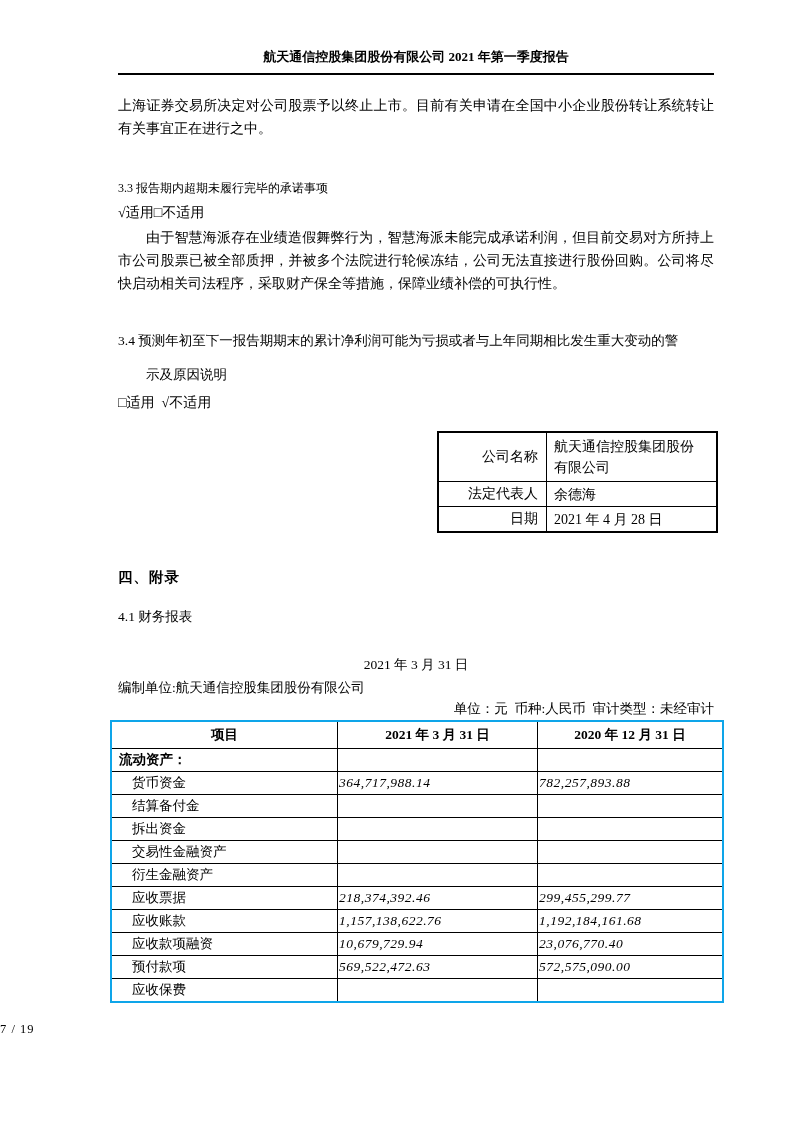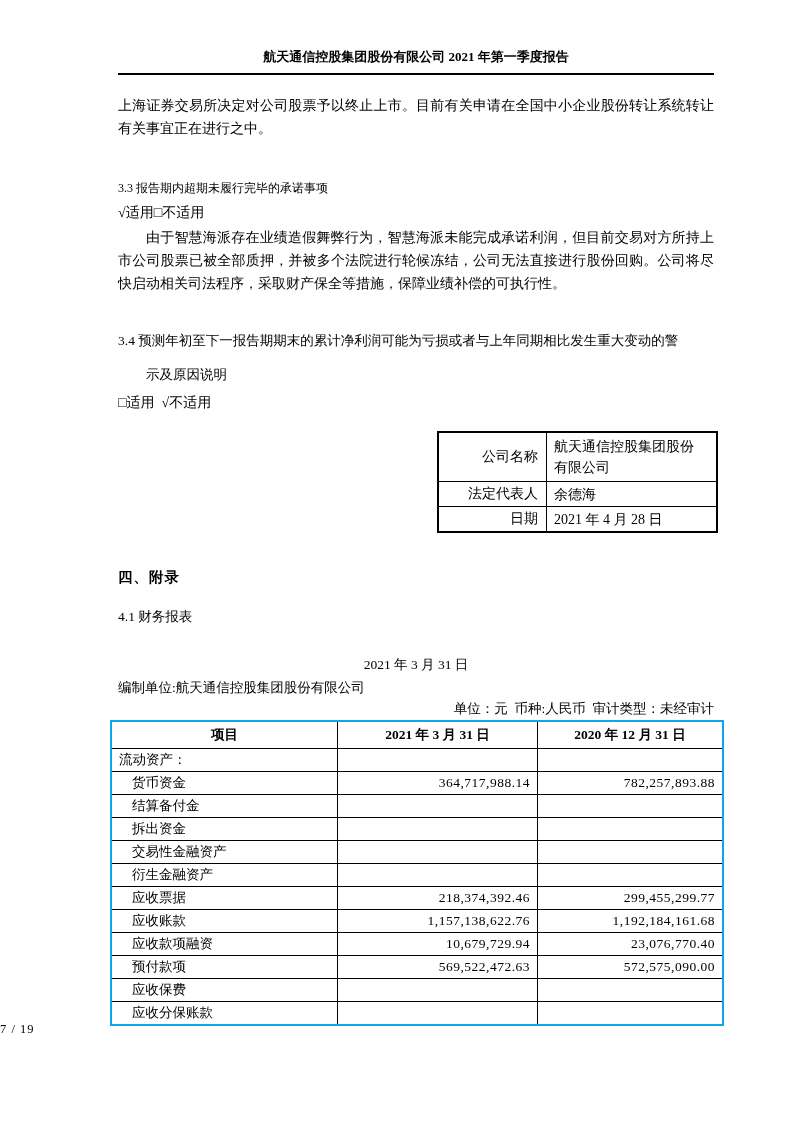--- a/index.html
+++ b/index.html
@@ -50,22 +50,22 @@
     border-collapse:collapse;font-size:13.5px;
     border:2px solid #0ea5e9;table-layout:fixed;
   }
   table.bs th,table.bs td{border:1px solid #000;overflow:hidden;}
   table.bs th{height:24px;font-weight:bold;text-align:center;}
   table.bs td{height:20px;}
   th.c-item{width:223px;}
   th.c-d1{width:197px;}
   th.c-d2{width:182px;}
   td.c-item{text-align:left;padding-left:20px;}
-  td.c-item.b{font-weight:normal;padding-left:7px;}
-  td.c-num{text-align:right;padding-right:7px;letter-spacing:0.5px;}
+  td.c-item.b{font-weight:bold;padding-left:7px;}
+  td.c-num{padding-right:7px;letter-spacing:0.5px;font-style:italic;}
 
   .footer{top:1022px;left:0;width:793px;font-size:12.5px;letter-spacing:1px;}
 </style>
 </head>
 <body>
 
 <div class="page">
 
   <div class="abs header-title">航天通信控股集团股份有限公司 2021 年第一季度报告</div>
 
@@ -161,23 +161,18 @@
         <tr>
           <td class="c-item">预付款项</td>
           <td class="c-num">569,522,472.63</td>
           <td class="c-num">572,575,090.00</td>
         </tr>
         <tr>
           <td class="c-item">应收保费</td>
           <td class="c-num"></td>
           <td class="c-num"></td>
         </tr>
-        <tr>
-          <td class="c-item">应收分保账款</td>
-          <td class="c-num"></td>
-          <td class="c-num"></td>
-        </tr>
       </tbody>
   </table>
 
   <div class="abs footer">7 / 19</div>
 
 </div>
 
 </body></html>

